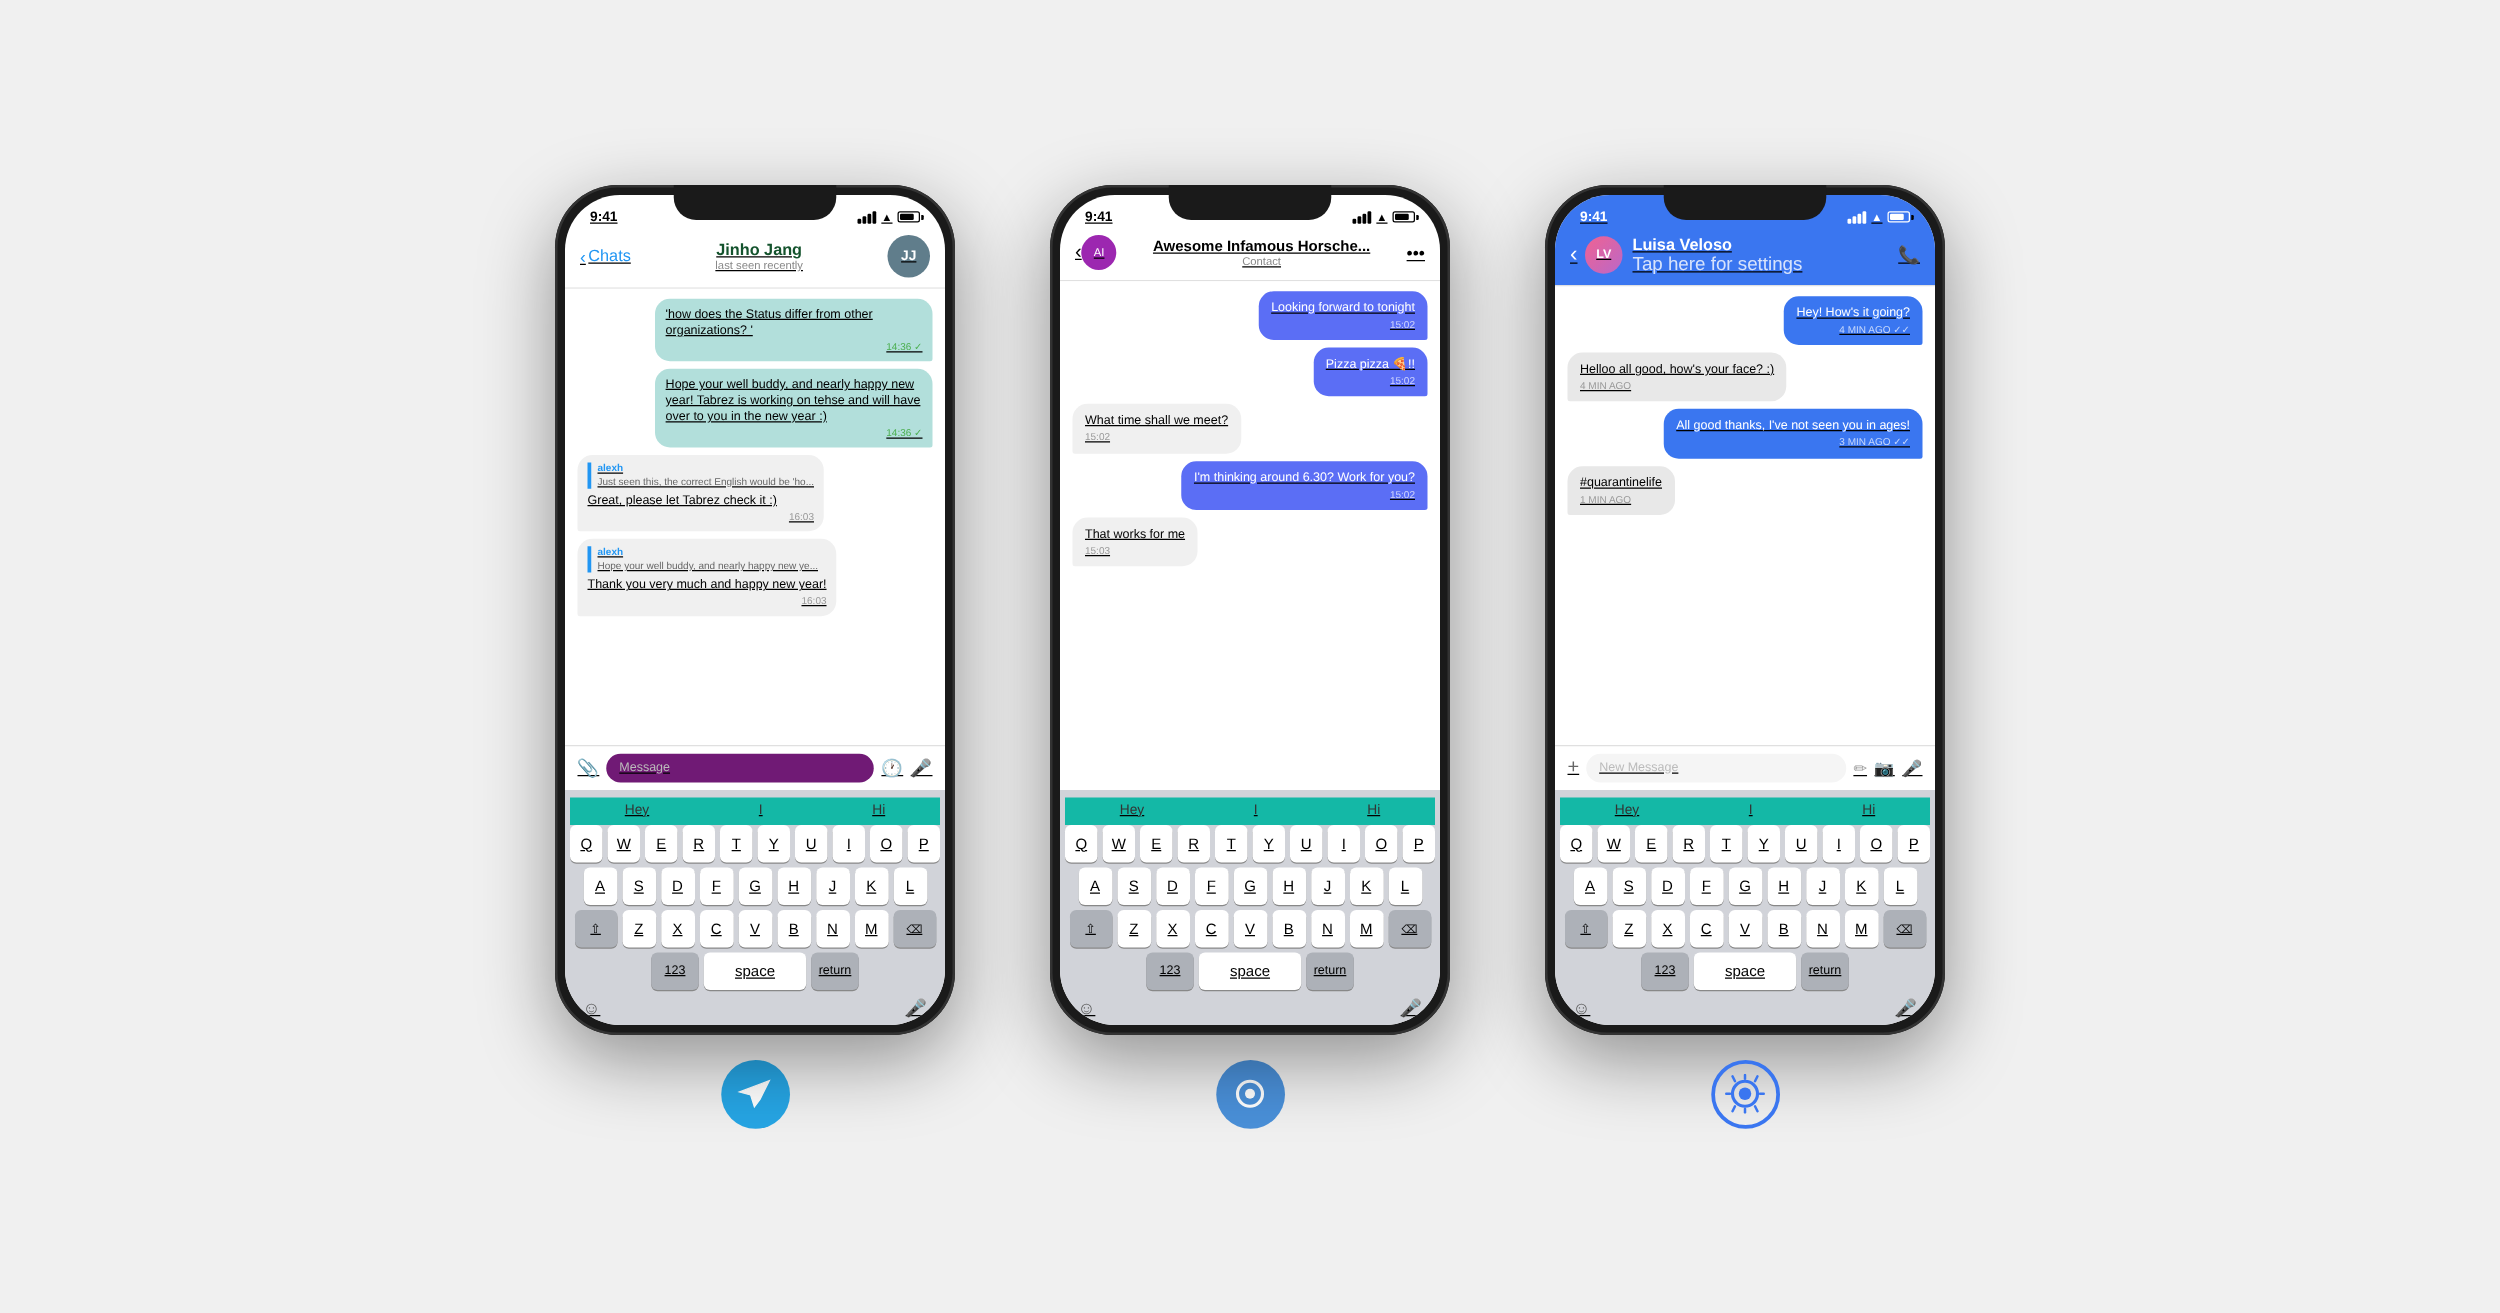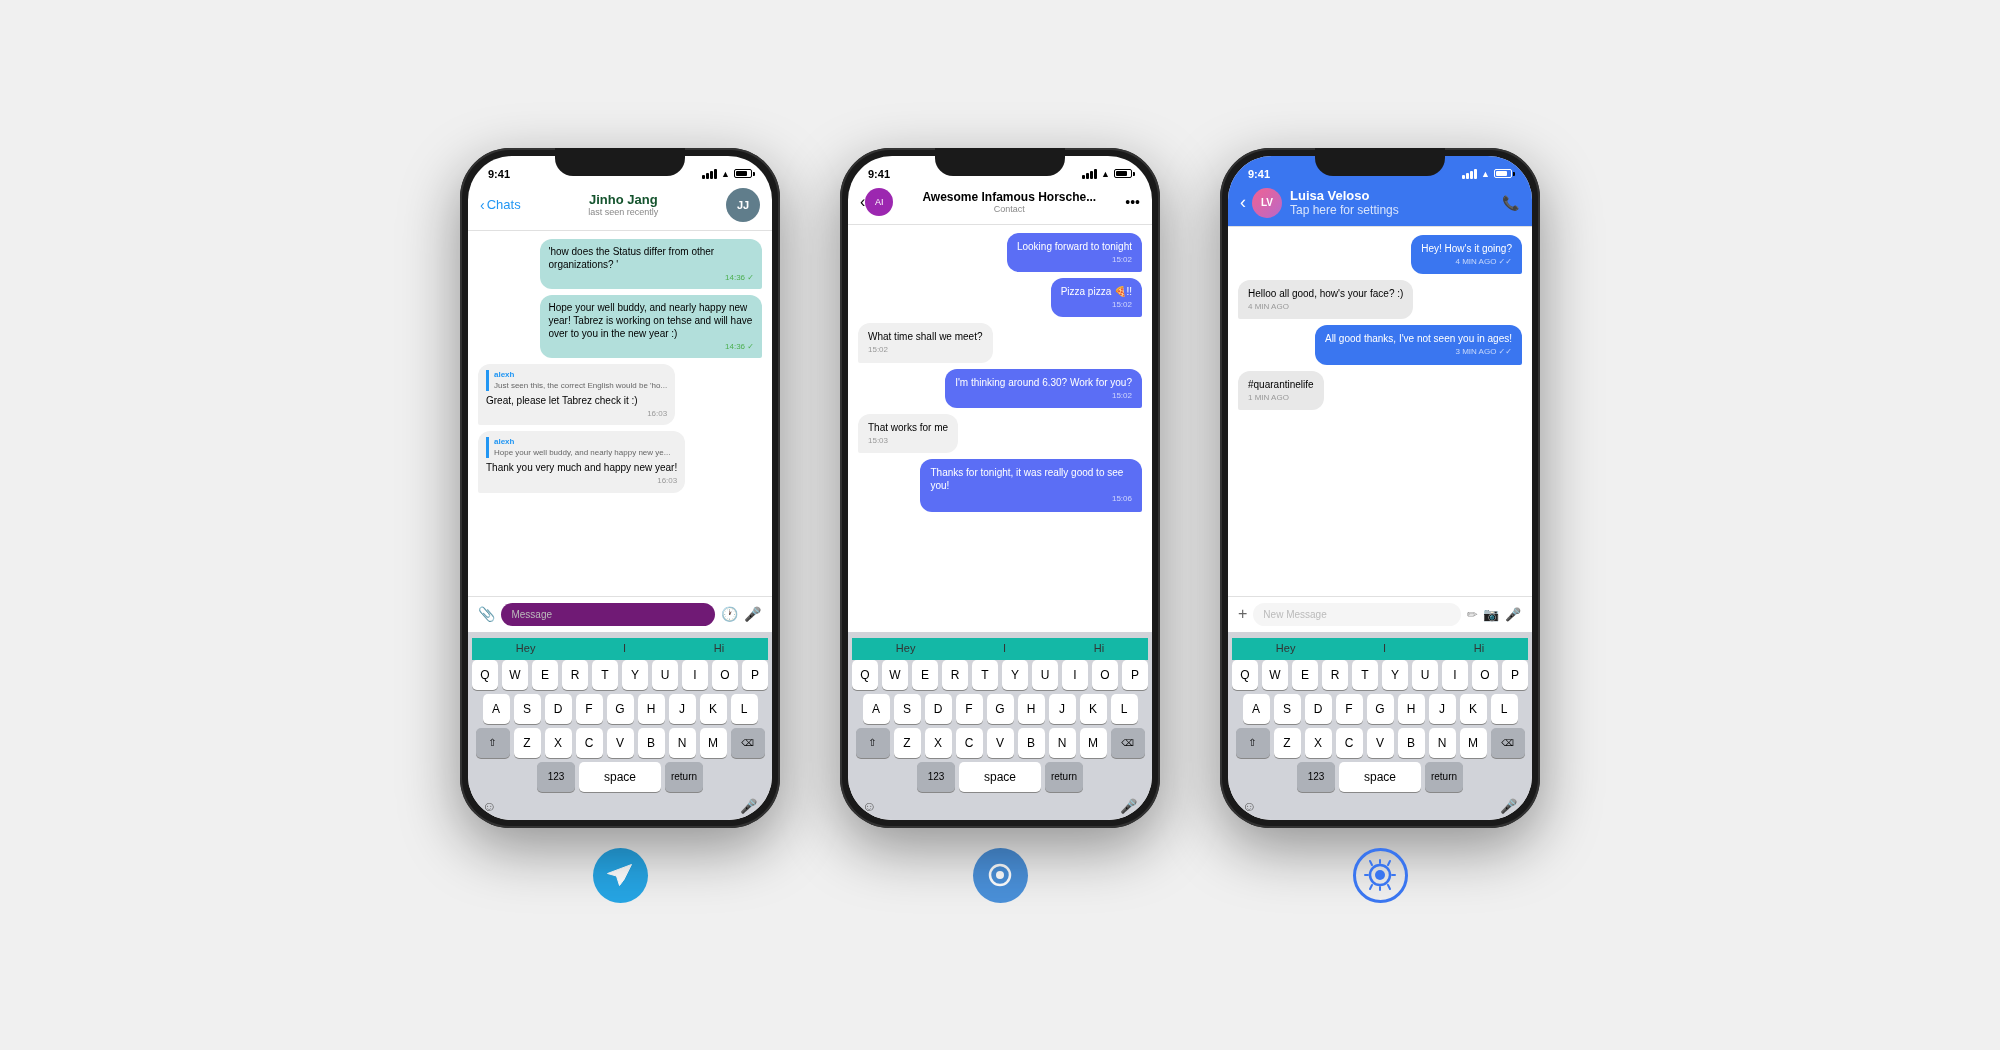--- a/index.html
+++ b/index.html
@@ -8,23 +8,24 @@
       display: flex;
       justify-content: center;
       align-items: center;
       width: 2000px;
       height: 1050px;
       font-family: -apple-system, BlinkMacSystemFont, 'Helvetica Neue', Arial, sans-serif;
     }
 
     .phones-container {
       display: flex;
-      gap: 60px;
+      gap: 76px;
       align-items: flex-end;
       padding: 30px;
+      text-decoration: underline;
     }
 
     .phone-wrapper {
       display: flex;
       flex-direction: column;
       align-items: center;
       gap: 20px;
     }
 
     .phone {
@@ -437,21 +438,21 @@
       color: white;
       font-weight: 600;
     }
 
     .sg-header-center {
       flex: 1;
       margin-left: 8px;
     }
 
     .sg-name { font-size: 13px; font-weight: 600; color: white; }
-    .sg-subtitle { font-size: 12px; color: rgba(255,255,255,0.8); }
+    .sg-subtitle { font-size: 15px; color: rgba(255,255,255,0.8); }
 
     .sg-msg-out {
       align-self: flex-end;
       background: #3a76f0;
       border-radius: 12px 12px 2px 12px;
       padding: 7px 10px;
       max-width: 78%;
       font-size: 10px;
       color: white;
       line-height: 1.3;
@@ -674,24 +675,20 @@
             <div>What time shall we meet?</div>
             <div class="bf-time-in">15:02</div>
           </div>
           <div class="bf-msg-out">
             <div>I'm thinking around 6.30? Work for you?</div>
             <div class="bf-time">15:02</div>
           </div>
           <div class="bf-msg-in">
             <div>That works for me</div>
             <div class="bf-time-in">15:03</div>
-          </div>
-          <div class="bf-msg-out">
-            <div>Thanks for tonight, it was really good to see you!</div>
-            <div class="bf-time">15:06</div>
           </div>
         </div>
 
 
         <div class="keyboard">
           <div class="kb-suggestions">
             <span>Hey</span>
             <span>I</span>
             <span>Hi</span>
           </div>

